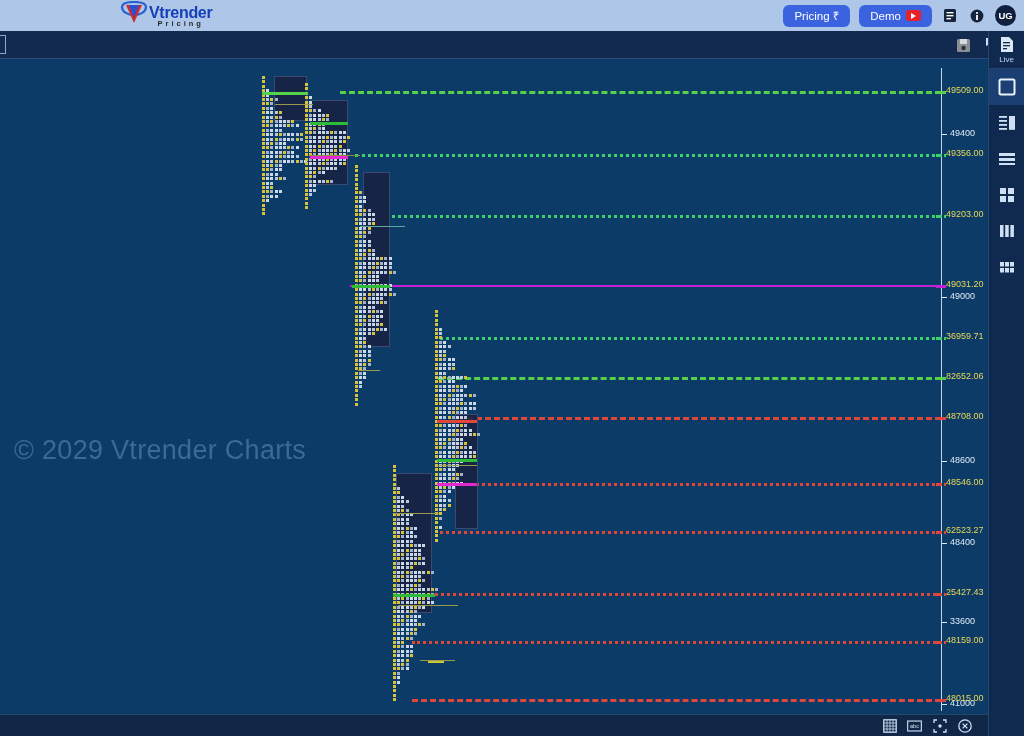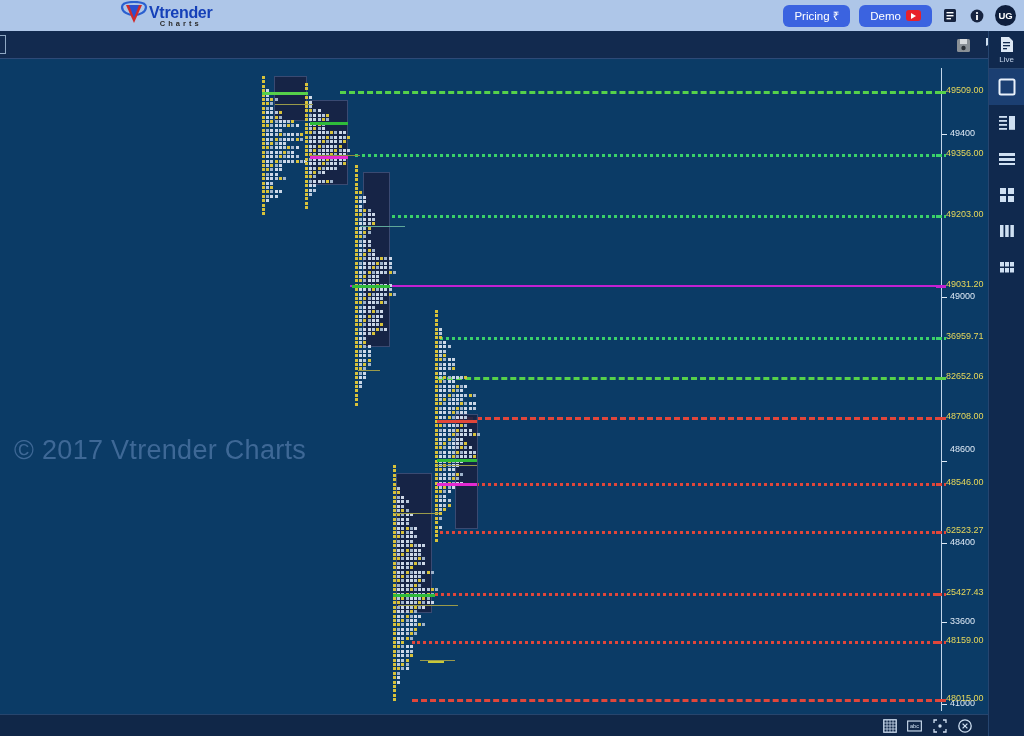--- a/index.html
+++ b/index.html
@@ -166,21 +166,21 @@
     <div class="logo-wrap">
       <div class="logo-mark">
         <svg width="28" height="26" viewBox="0 0 28 26">
           <path d="M2 6 C2 2 8 1 14 1 C20 1 26 2 26 6 C26 11 20 14 14 14 C8 14 2 11 2 6 Z" fill="none" stroke="#2a5fd0" stroke-width="2.2"></path>
           <path d="M6 4 L14 22 L22 4 Z" fill="#d02a2a"></path>
           <path d="M9 4 L14 17 L19 4 Z" fill="#2a4fd0"></path>
         </svg>
       </div>
       <div class="logo-text">
         <div class="logo-title">Vtrender</div>
-        <div class="logo-sub">Charts</div>
+        <div class="logo-sub">Pricing</div>
       </div>
     </div>
 
     <div class="hdr-right">
       <button class="btn-pill">Pricing ₹</button>
       <button class="btn-pill">
         <span>Demo</span>
         <span class="yt-badge"></span>
       </button>
       <span class="hdr-icon">
@@ -304,21 +304,21 @@
       <div class="tick-label" style="left: 412px;">13-01</div>
       <div class="tick-mark" style="left: 434px;"></div>
       <div class="tick-label" style="left: 455px;">14-01</div>
       <div class="tick-mark" style="left: 477px;"></div>
       <div class="tick-label" style="left: 497px;">15-01</div>
       <div class="tick-mark" style="left: 519px;"></div>
     </div>
   <div class="axis-hline"></div>
 
   <div class="chart-area">
-    <div class="watermark">© 2017 Vtrender Charts</div>
+    <div class="watermark">© 2029 Vtrender Charts</div>
     <div id="levels-layer">
         <div class="hline dashed-green" style="left: 340px; top: 32px; width: 601px; border-top-color: rgb(86, 209, 74);"></div>
         <div class="hline dotted-green" style="left: 355px; top: 95px; width: 586px; border-top-color: rgb(58, 209, 106);"></div>
         <div class="hline dotted-green" style="left: 392px; top: 156px; width: 549px; border-top-color: rgb(58, 209, 106);"></div>
         <div class="hline solid-magenta" style="left: 350px; top: 226px; width: 591px; border-top-color: rgb(195, 33, 209);"></div>
         <div class="hline dotted-green" style="left: 440px; top: 278px; width: 501px; border-top-color: rgb(58, 209, 106);"></div>
         <div class="hline dashed-green" style="left: 438px; top: 318px; width: 503px; border-top-color: rgb(86, 209, 74);"></div>
         <div class="hline dashed-red" style="left: 458px; top: 358px; width: 483px; border-top-color: rgb(225, 70, 58);"></div>
         <div class="hline dotted-red" style="left: 470px; top: 424px; width: 471px; border-top-color: rgb(225, 70, 58);"></div>
         <div class="hline dotted-red" style="left: 440px; top: 472px; width: 501px; border-top-color: rgb(225, 70, 58);"></div>
@@ -1465,21 +1465,21 @@
         <path d="M4.6 4.6 L9.4 9.4 M9.4 4.6 L4.6 9.4" stroke="#cfe0f2" stroke-width="1.3"></path>
       </svg>
     </span>
   </div>
 
 <div class="pl-tick" style="top: 134px;"></div>
     <div class="pl minor" style="top: 128px;">49400</div>
     <div class="pl-tick" style="top: 297px;"></div>
     <div class="pl minor" style="top: 291px;">49000</div>
     <div class="pl-tick" style="top: 461px;"></div>
-    <div class="pl minor" style="top: 444px;">48600</div>
+    <div class="pl minor" style="top: 455px;">48600</div>
     <div class="pl-tick" style="top: 543px;"></div>
     <div class="pl minor" style="top: 537px;">48400</div>
     <div class="pl-tick" style="top: 622px;"></div>
     <div class="pl minor" style="top: 616px;">33600</div>
     <div class="pl-tick" style="top: 704px;"></div>
     <div class="pl minor" style="top: 698px;">41000</div>
     <div class="pl major" style="top: 85px;">49509.00</div>
     <div class="pl-swatch" style="top: 91px; background: rgb(86, 209, 74);"></div>
     <div class="pl major" style="top: 148px;">49356.00</div>
     <div class="pl-swatch" style="top: 154px; background: repeating-linear-gradient(90deg, rgb(58, 209, 106) 0px, rgb(58, 209, 106) 2px, transparent 2px, transparent 4px);"></div>

